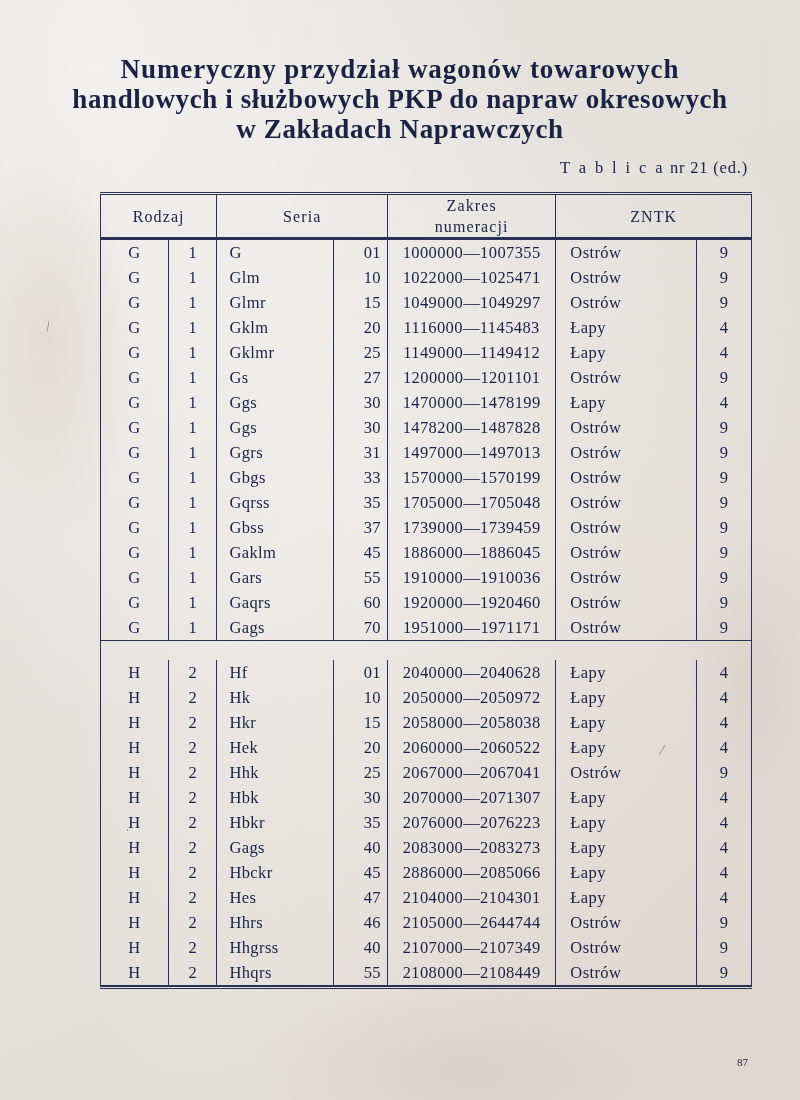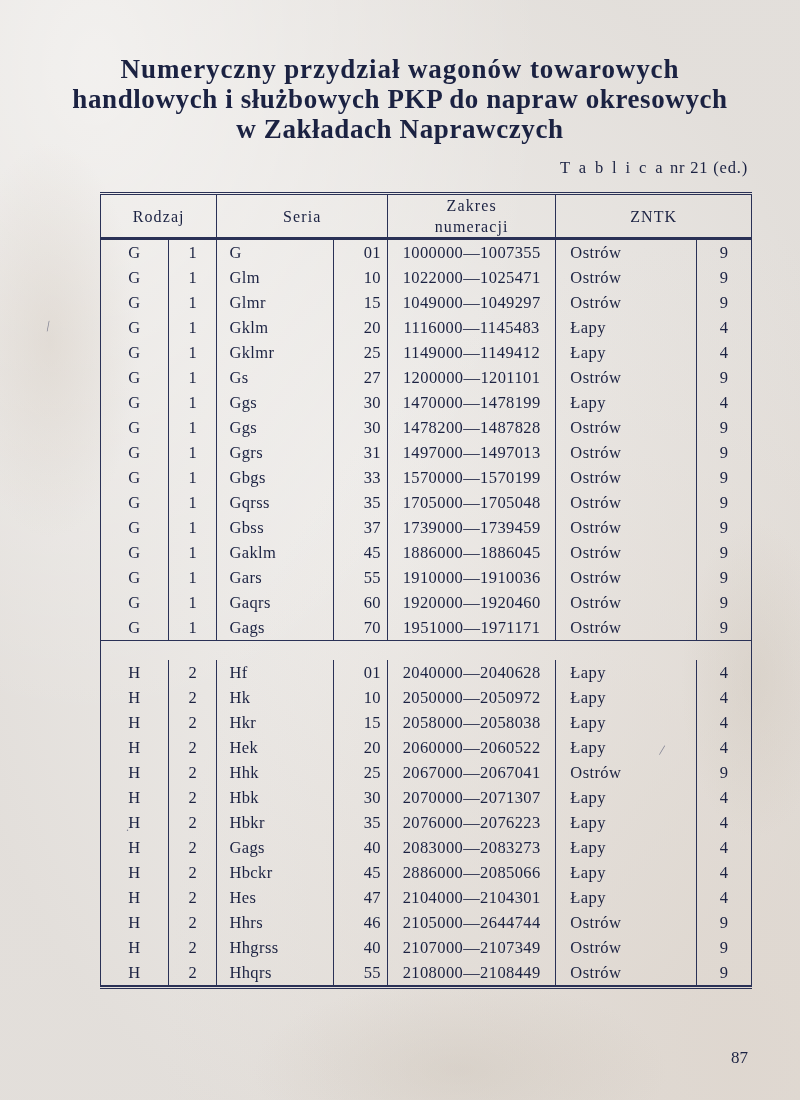--- a/index.html
+++ b/index.html
@@ -132,21 +132,21 @@
   .h-zntk   { width: 206px; }
 
   
   td.nb-left  { border-left: none; }
   td.nb-right { border-right: none; }
 
   .page-number {
     position: absolute;
     right: 52px;
     bottom: 32px;
-    font-size: 17px;
+    font-size: 11px;
     color: #1b2242;
   }
   .margin-mark {
     position: absolute;
     color: #2a3156;
     opacity: 0.55;
     font-size: 15px;
   }
   .mm1 { left: 46px; top: 318px; transform: rotate(-8deg); }
   .mm2 { left: 660px; top: 742px; transform: rotate(12deg); }

